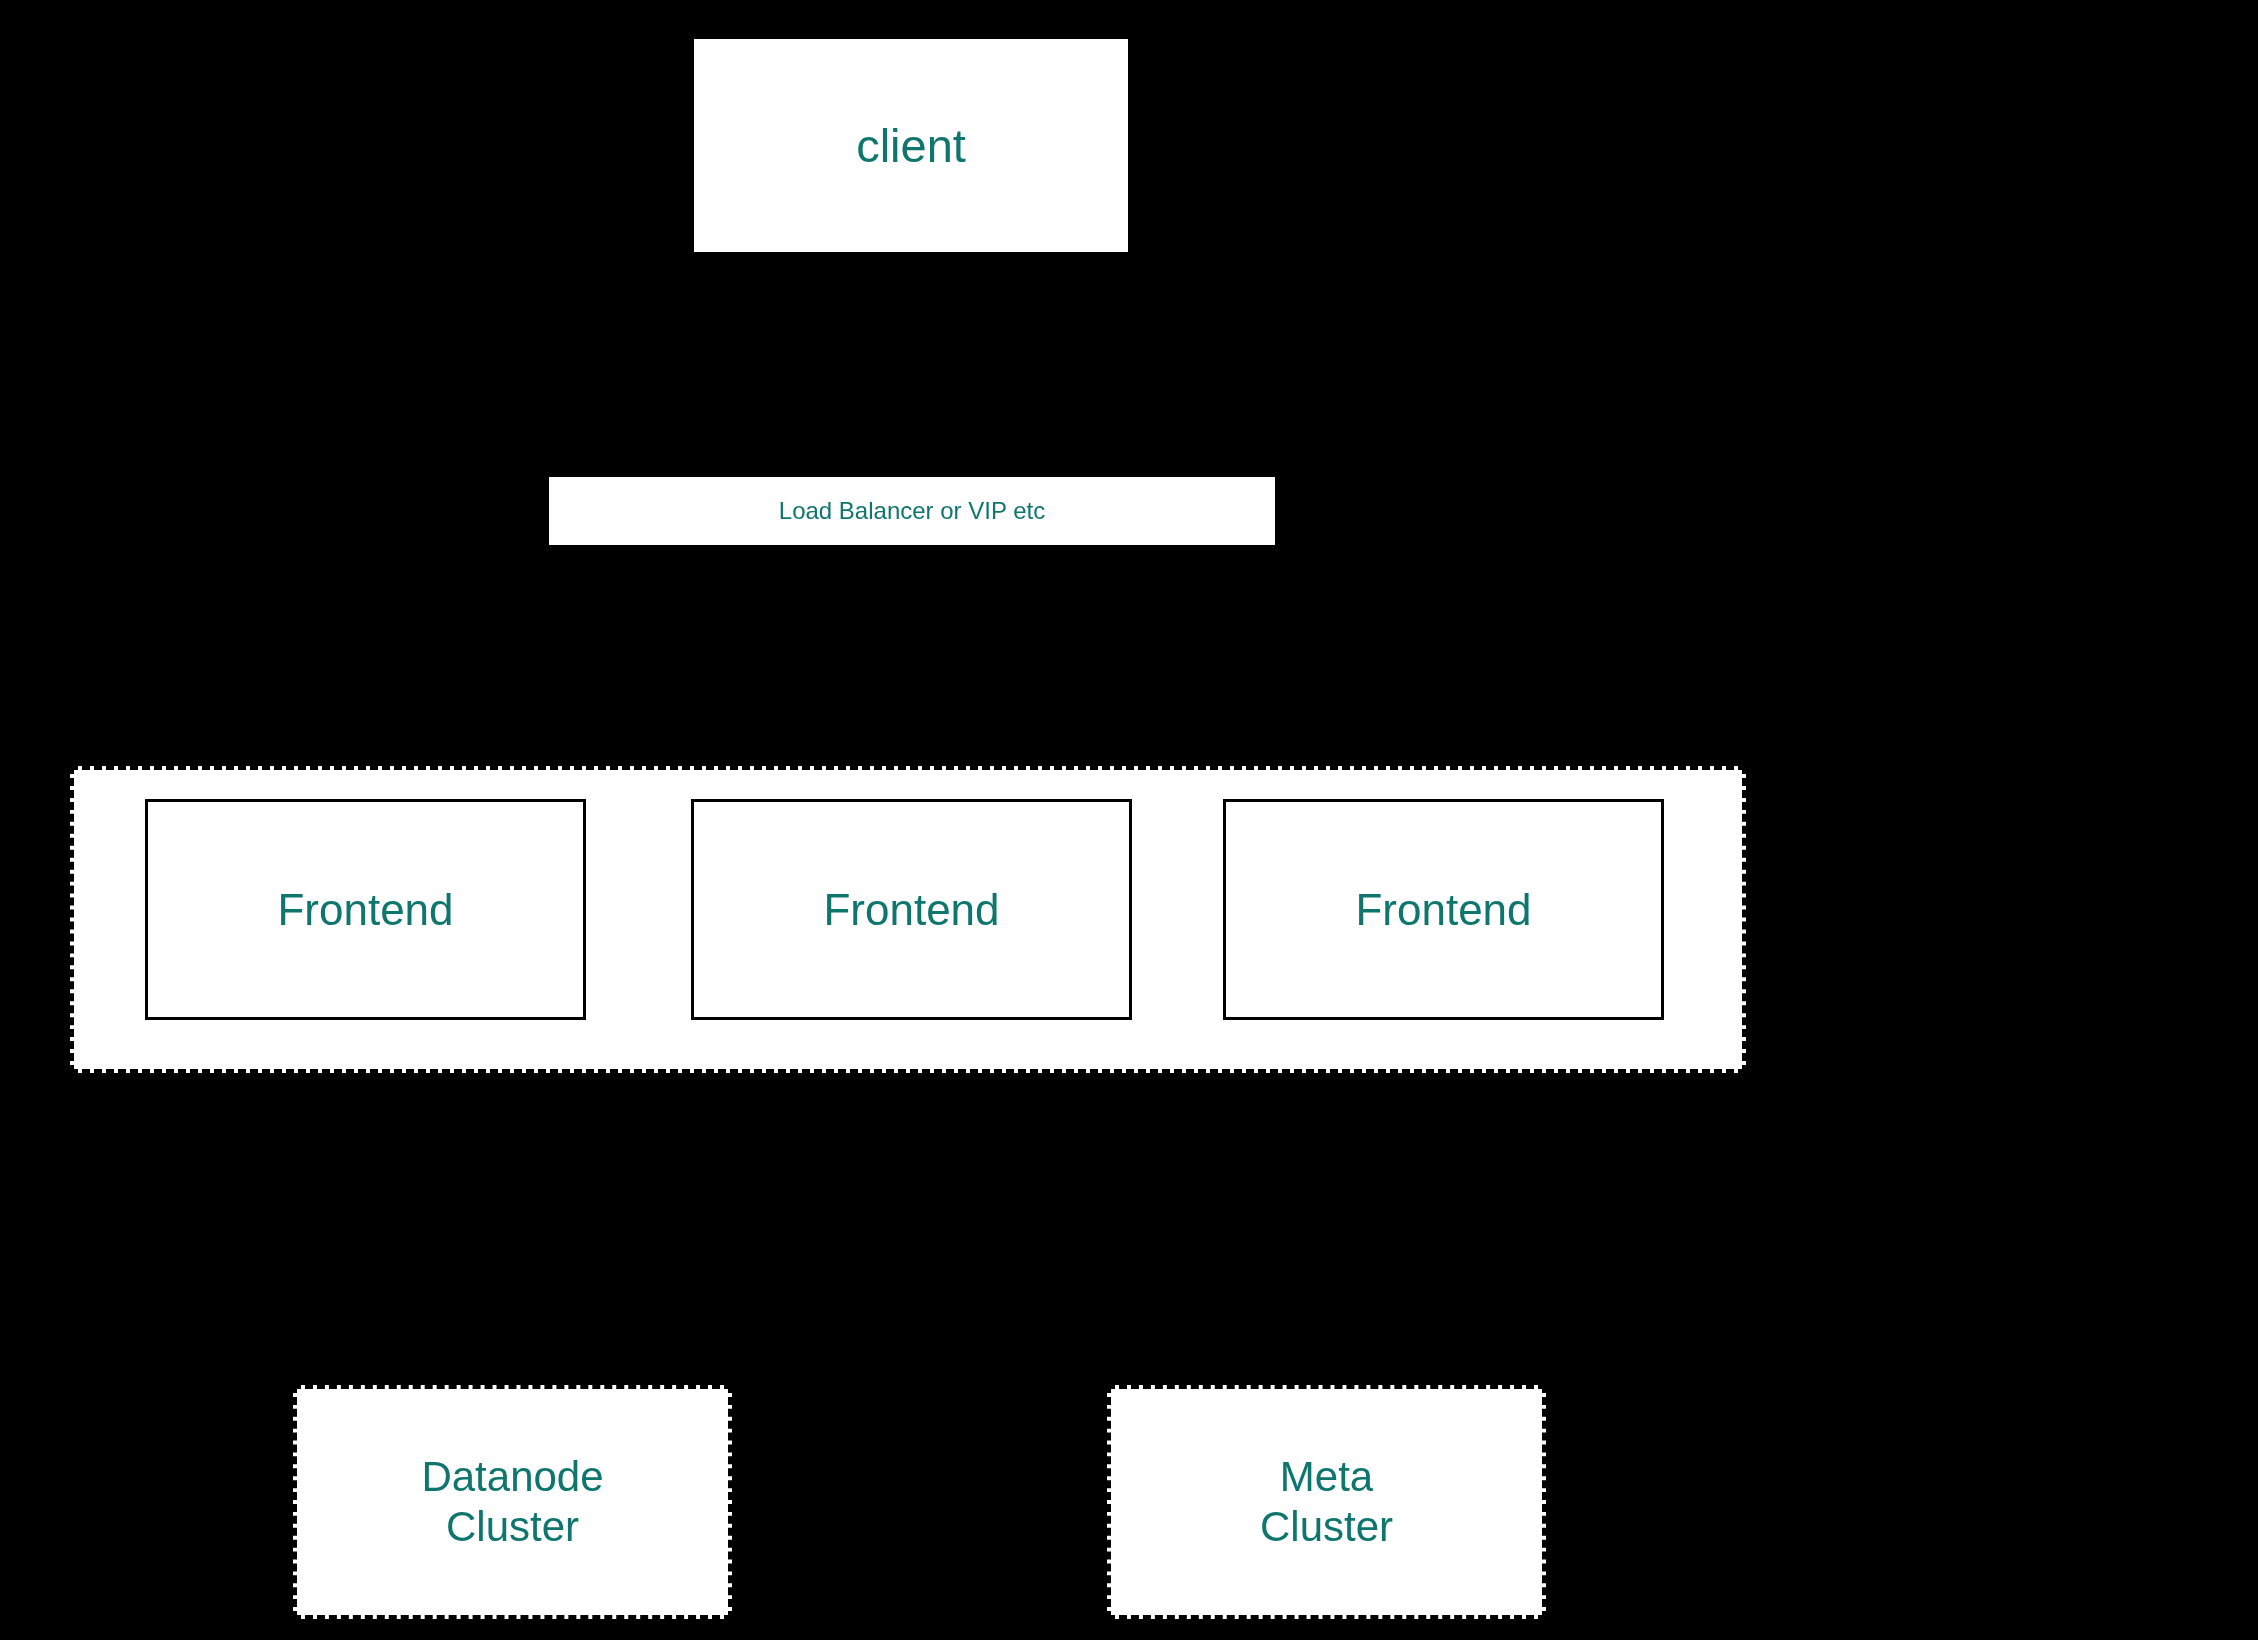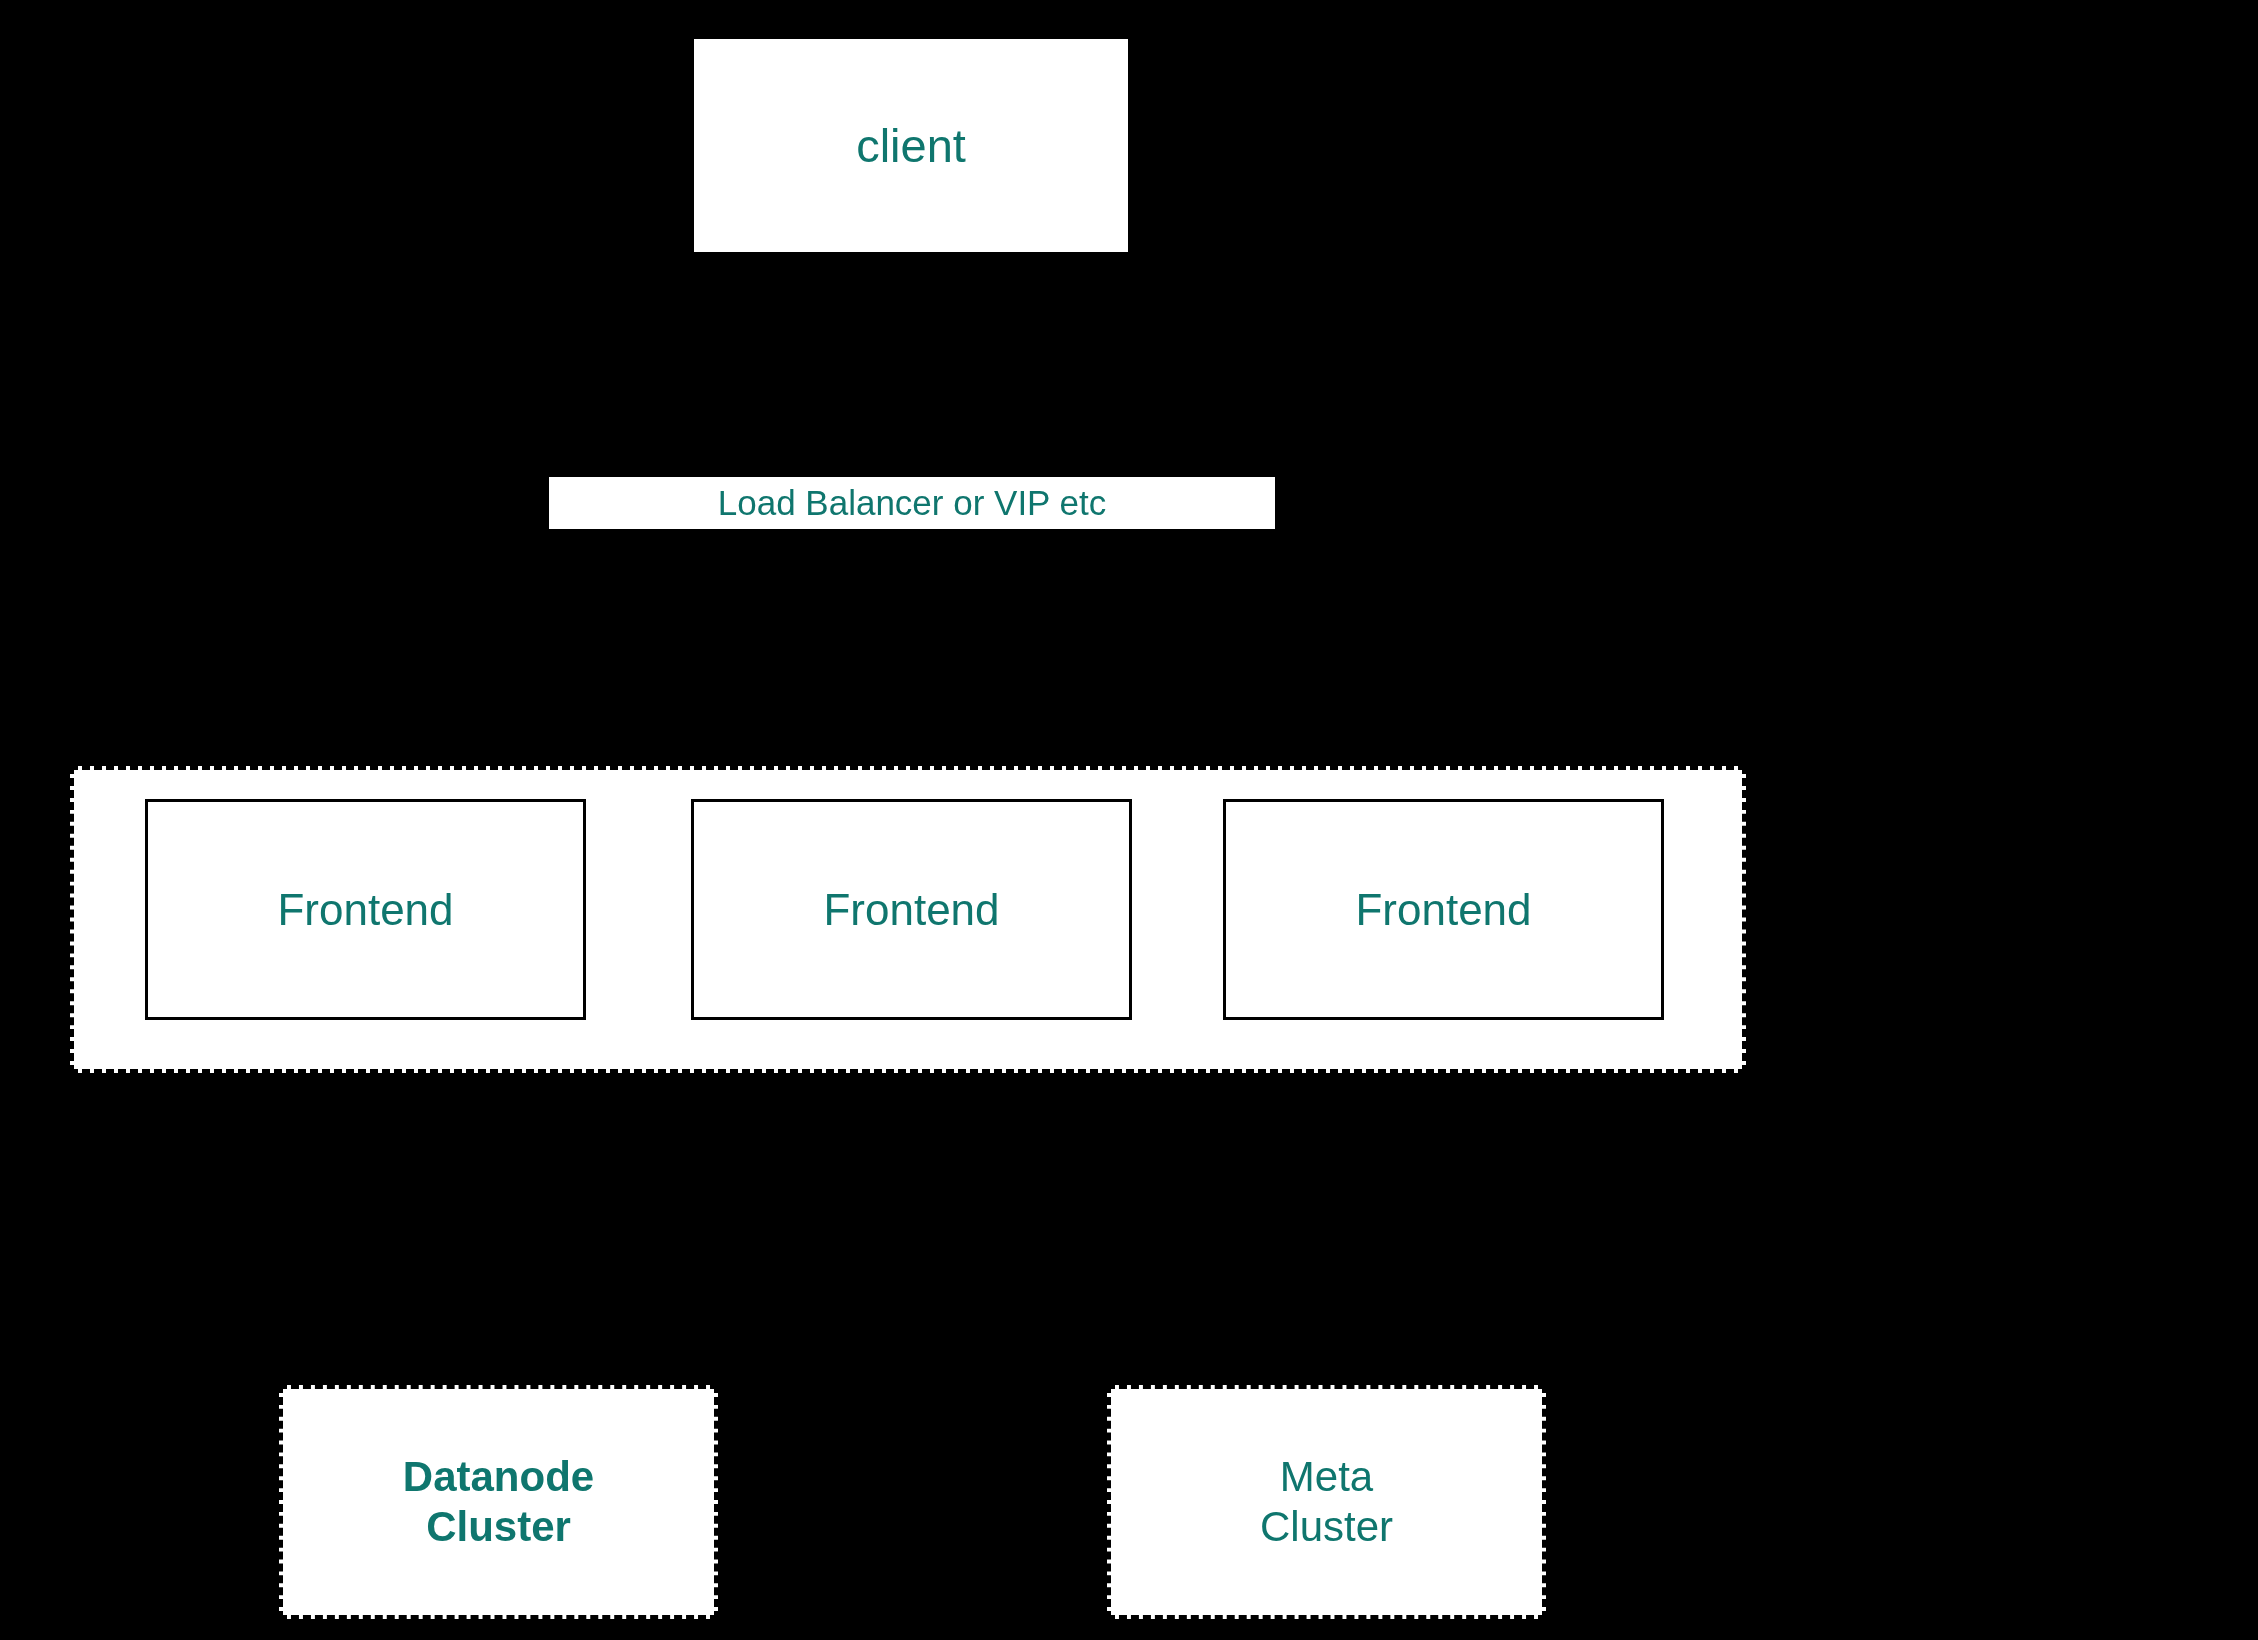--- a/index.html
+++ b/index.html
@@ -36,23 +36,23 @@
     height: 213px;
     border: 0;
     font-size: 47px;
   }
 
   
   #load-balancer-node {
     left: 549px;
     top: 477px;
     width: 726px;
-    height: 52px;
+    height: 68px;
     border: 0;
-    font-size: 35px;
+    font-size: 24px;
   }
 
   
   #frontend-group {
     position: absolute;
     box-sizing: border-box;
     left: 70px;
     top: 766px;
     width: 1676px;
     height: 307px;
@@ -73,21 +73,21 @@
   #frontend-node-3 { left: 1223px; }
 
   
   .cluster-node {
     top: 1385px;
     width: 439px;
     height: 234px;
     border: 4.5px dashed #000000;
     font-size: 42px;
   }
-  #datanode-cluster-node { left: 279px; font-weight: bold; }
+  #datanode-cluster-node { left: 293px; }
   #meta-cluster-node { left: 1107px; }
 
   .node-label {
     display: block;
     white-space: pre-line;
   }
 </style>
 </head>
 <body>
 

